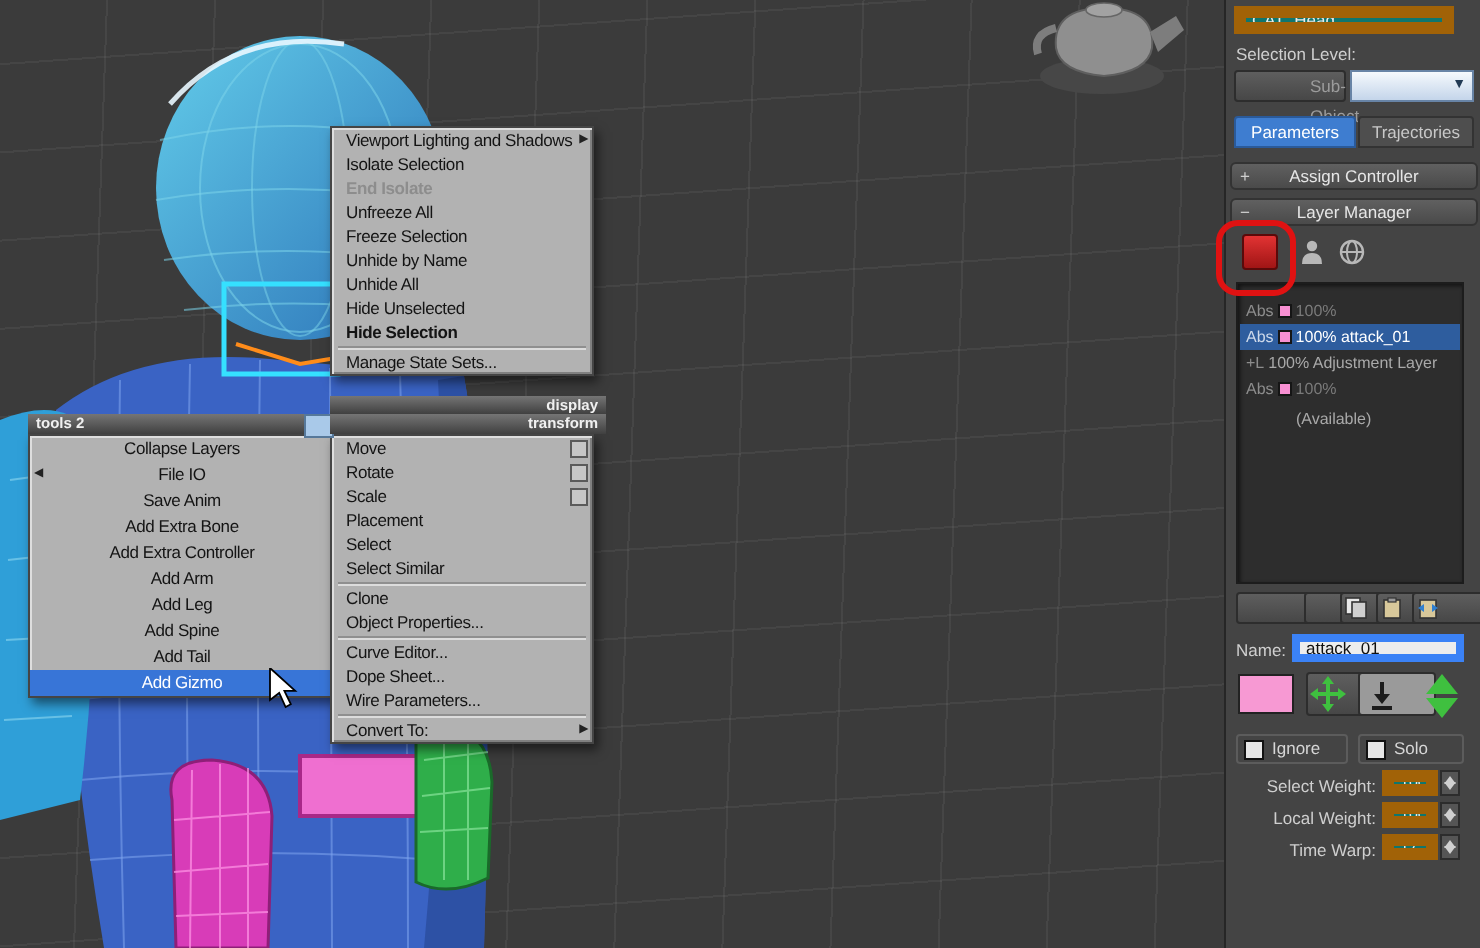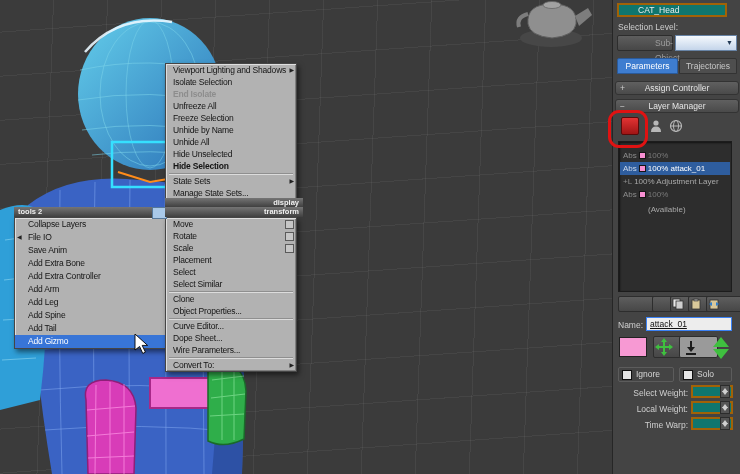--- a/index.html
+++ b/index.html
@@ -12,42 +12,42 @@
     background-image:
       repeating-linear-gradient(92deg, transparent 0, transparent 53px, rgba(255,255,255,0.055) 53px, rgba(255,255,255,0.055) 54px),
       repeating-linear-gradient(-4deg, transparent 0, transparent 43px, rgba(255,255,255,0.05) 43px, rgba(255,255,255,0.05) 44px);}
   .viewport svg{position:absolute;left:0;top:0;}
 
   
   .menu{position:absolute;z-index:5;background:#b2b2b2;border:1px solid #454545;
     box-shadow:inset 1px 1px 0 #dedede, inset -1px -1px 0 #808080, 2px 3px 5px rgba(0,0,0,.5);
     font-size:8.5px;color:#141414;letter-spacing:-0.2px;}
   .mi{height:12px;line-height:12px;padding:0 13px 0 7px;position:relative;white-space:nowrap;overflow:hidden;}
-  .menu-tools2 .mi{height:13px;line-height:13px;text-align:left;padding:0 12px 0 13px;}
+  .menu-tools2 .mi{height:13px;line-height:13px;text-align:center;padding:0 12px 0 13px;}
   .mi.hl{background:#3875d7;color:#fff;}
   .mi.disabled{color:#8d8d8d;font-weight:bold;}
   .mi.bold{font-weight:bold;}
   .msep{height:3px;position:relative;}
   .msep::after{content:"";position:absolute;left:3px;right:3px;top:1px;
     border-top:1px solid #8f8f8f;border-bottom:1px solid #dcdcdc;}
   .arr-r::after{content:"▶";position:absolute;right:2px;top:0;font-size:6px;color:#222;}
   .arr-l::before{content:"◀";position:absolute;left:2px;top:0;font-size:6px;color:#222;}
   .mini-box::after{content:"";position:absolute;right:2px;top:2px;width:7px;height:7px;
     border:1px solid #5a5a5a;background:#c6c6c6;}
   .quad-hdr{position:absolute;z-index:6;background:linear-gradient(#757575,#404040);
     color:#f0f0f0;font-size:7.5px;font-weight:bold;padding:0 4px;white-space:nowrap;}
   .quad-center{position:absolute;z-index:6;background:#a9c9e9;border:1px solid #56789a;}
 
   
   .panel{position:absolute;left:612px;top:0;width:128px;height:474px;z-index:2;
     background:#444;border-left:1px solid #262626;font-size:8.5px;color:#d6d6d6;}
   .panel *{position:absolute;box-sizing:border-box;}
-  .txtfield{background:#0f766e;color:#ececec;border:2px solid #a16207;font-size:8.5px;
-    font-family:"Liberation Sans","DejaVu Sans",sans-serif;padding:0 19px;}
-  .lightfield{background:#ededed;color:#111;border:1px solid #3b82f6;font-size:8.5px;
+  .txtfield{background:#0f766e;color:#ececec;border:6px solid #a16207;font-size:8.5px;
+    font-family:"Liberation Sans","DejaVu Sans",sans-serif;padding:0 3px;}
+  .lightfield{background:#ededed;color:#111;border:4px solid #3b82f6;font-size:8.5px;
     font-family:"Liberation Sans","DejaVu Sans",sans-serif;padding:0 3px;text-decoration:underline;}
   .plabel{color:#cfcfcf;}
   .btn{background:linear-gradient(#5e5e5e,#474747);border:1px solid #2d2d2d;border-radius:2px;
     color:#d8d8d8;text-align:center;padding-left:37px;}
   .tab{height:16px;line-height:15px;text-align:center;border-radius:2px 2px 0 0;font-size:8.5px;}
   .rollout{height:14px;line-height:13px;background:linear-gradient(#606060,#4a4a4a);
     border:1px solid #333;border-radius:3px;color:#e6e6e6;text-align:center;font-size:8.5px;}
   .rollout .pm{position:absolute;left:4px;top:0;color:#cfcfcf;}
   .listbox{background:#2d2d2d;border:1px solid #1c1c1c;box-shadow:inset 1px 1px 2px rgba(0,0,0,.6);}
   .lrow{position:absolute;left:1px;right:1px;height:13px;line-height:13px;font-size:8px;
@@ -137,21 +137,20 @@
   <div class="mi arr-r">Viewport Lighting and Shadows</div>
   <div class="mi">Isolate Selection</div>
   <div class="mi disabled">End Isolate</div>
   <div class="mi">Unfreeze All</div>
   <div class="mi">Freeze Selection</div>
   <div class="mi">Unhide by Name</div>
   <div class="mi">Unhide All</div>
   <div class="mi">Hide Unselected</div>
   <div class="mi bold">Hide Selection</div>
   <div class="msep"></div>
-  <div class="mi arr-r">State Sets</div>
   <div class="mi">Manage State Sets...</div>
 </div>
 
 <div class="menu menu-tools2" style="left:14px;top:217px;width:151px;">
   <div class="mi">Collapse Layers</div>
   <div class="mi arr-l">File IO</div>
   <div class="mi">Save Anim</div>
   <div class="mi">Add Extra Bone</div>
   <div class="mi">Add Extra Controller</div>
   <div class="mi">Add Arm</div>

